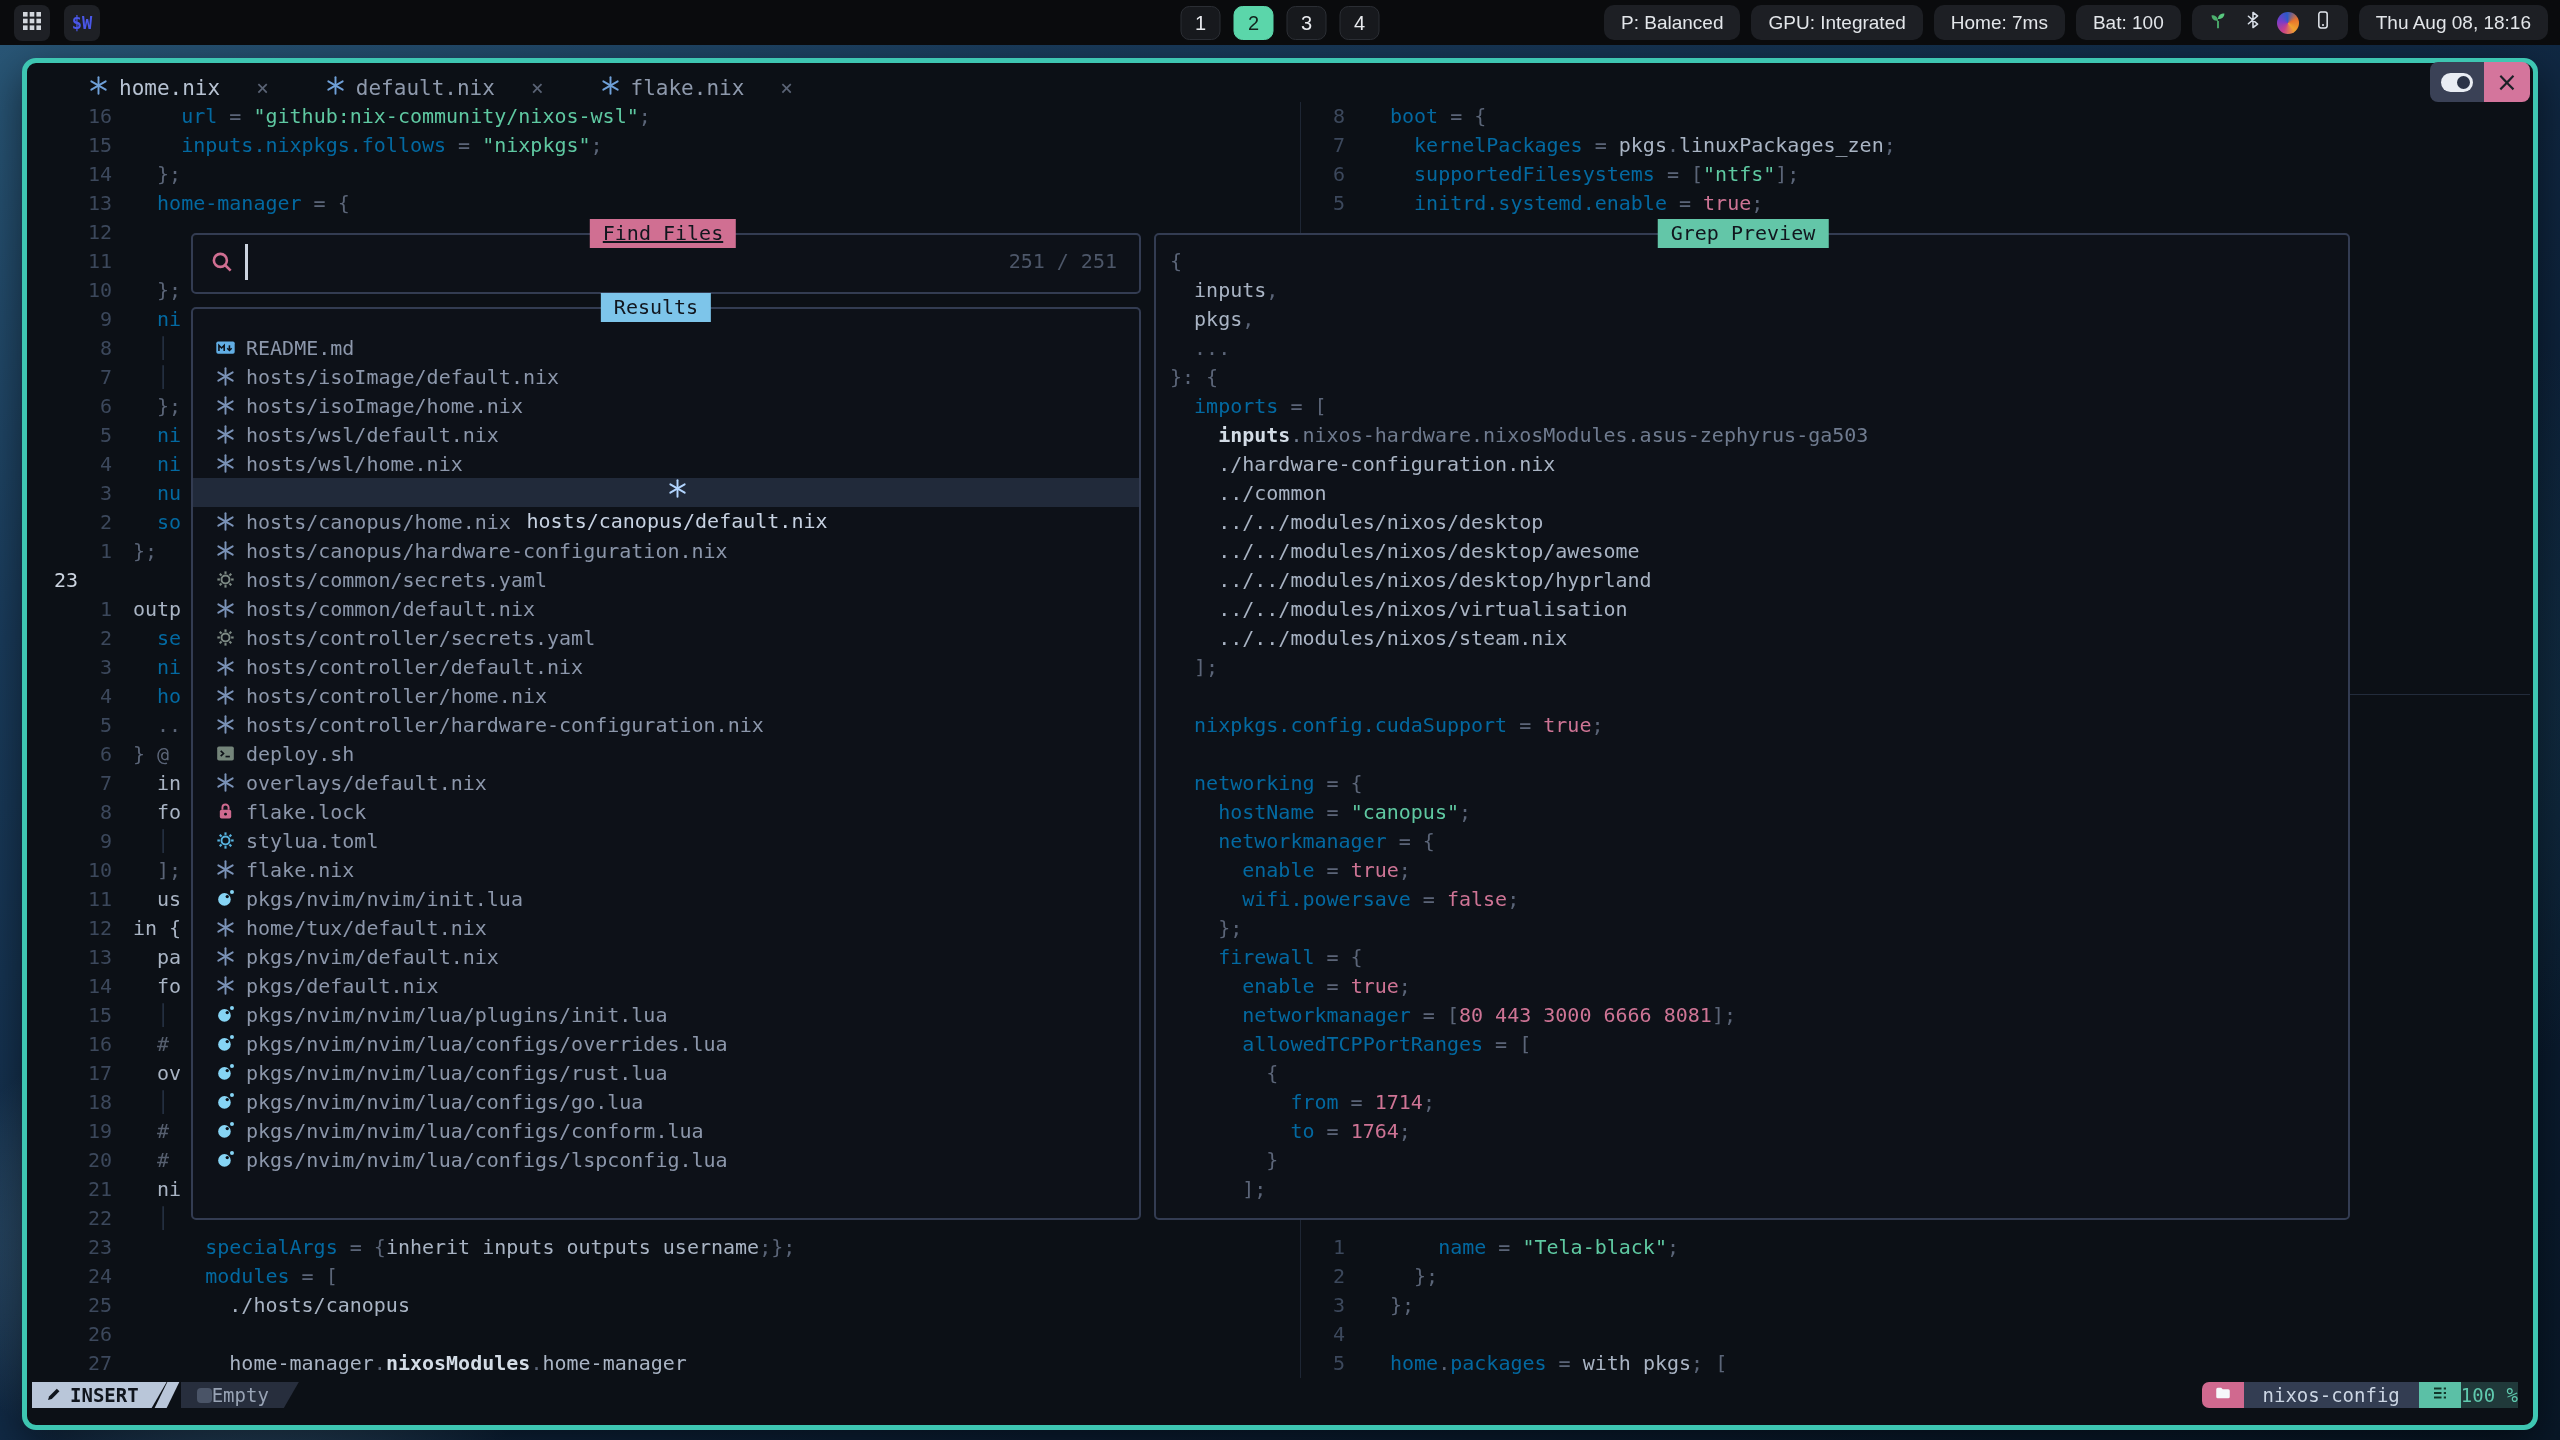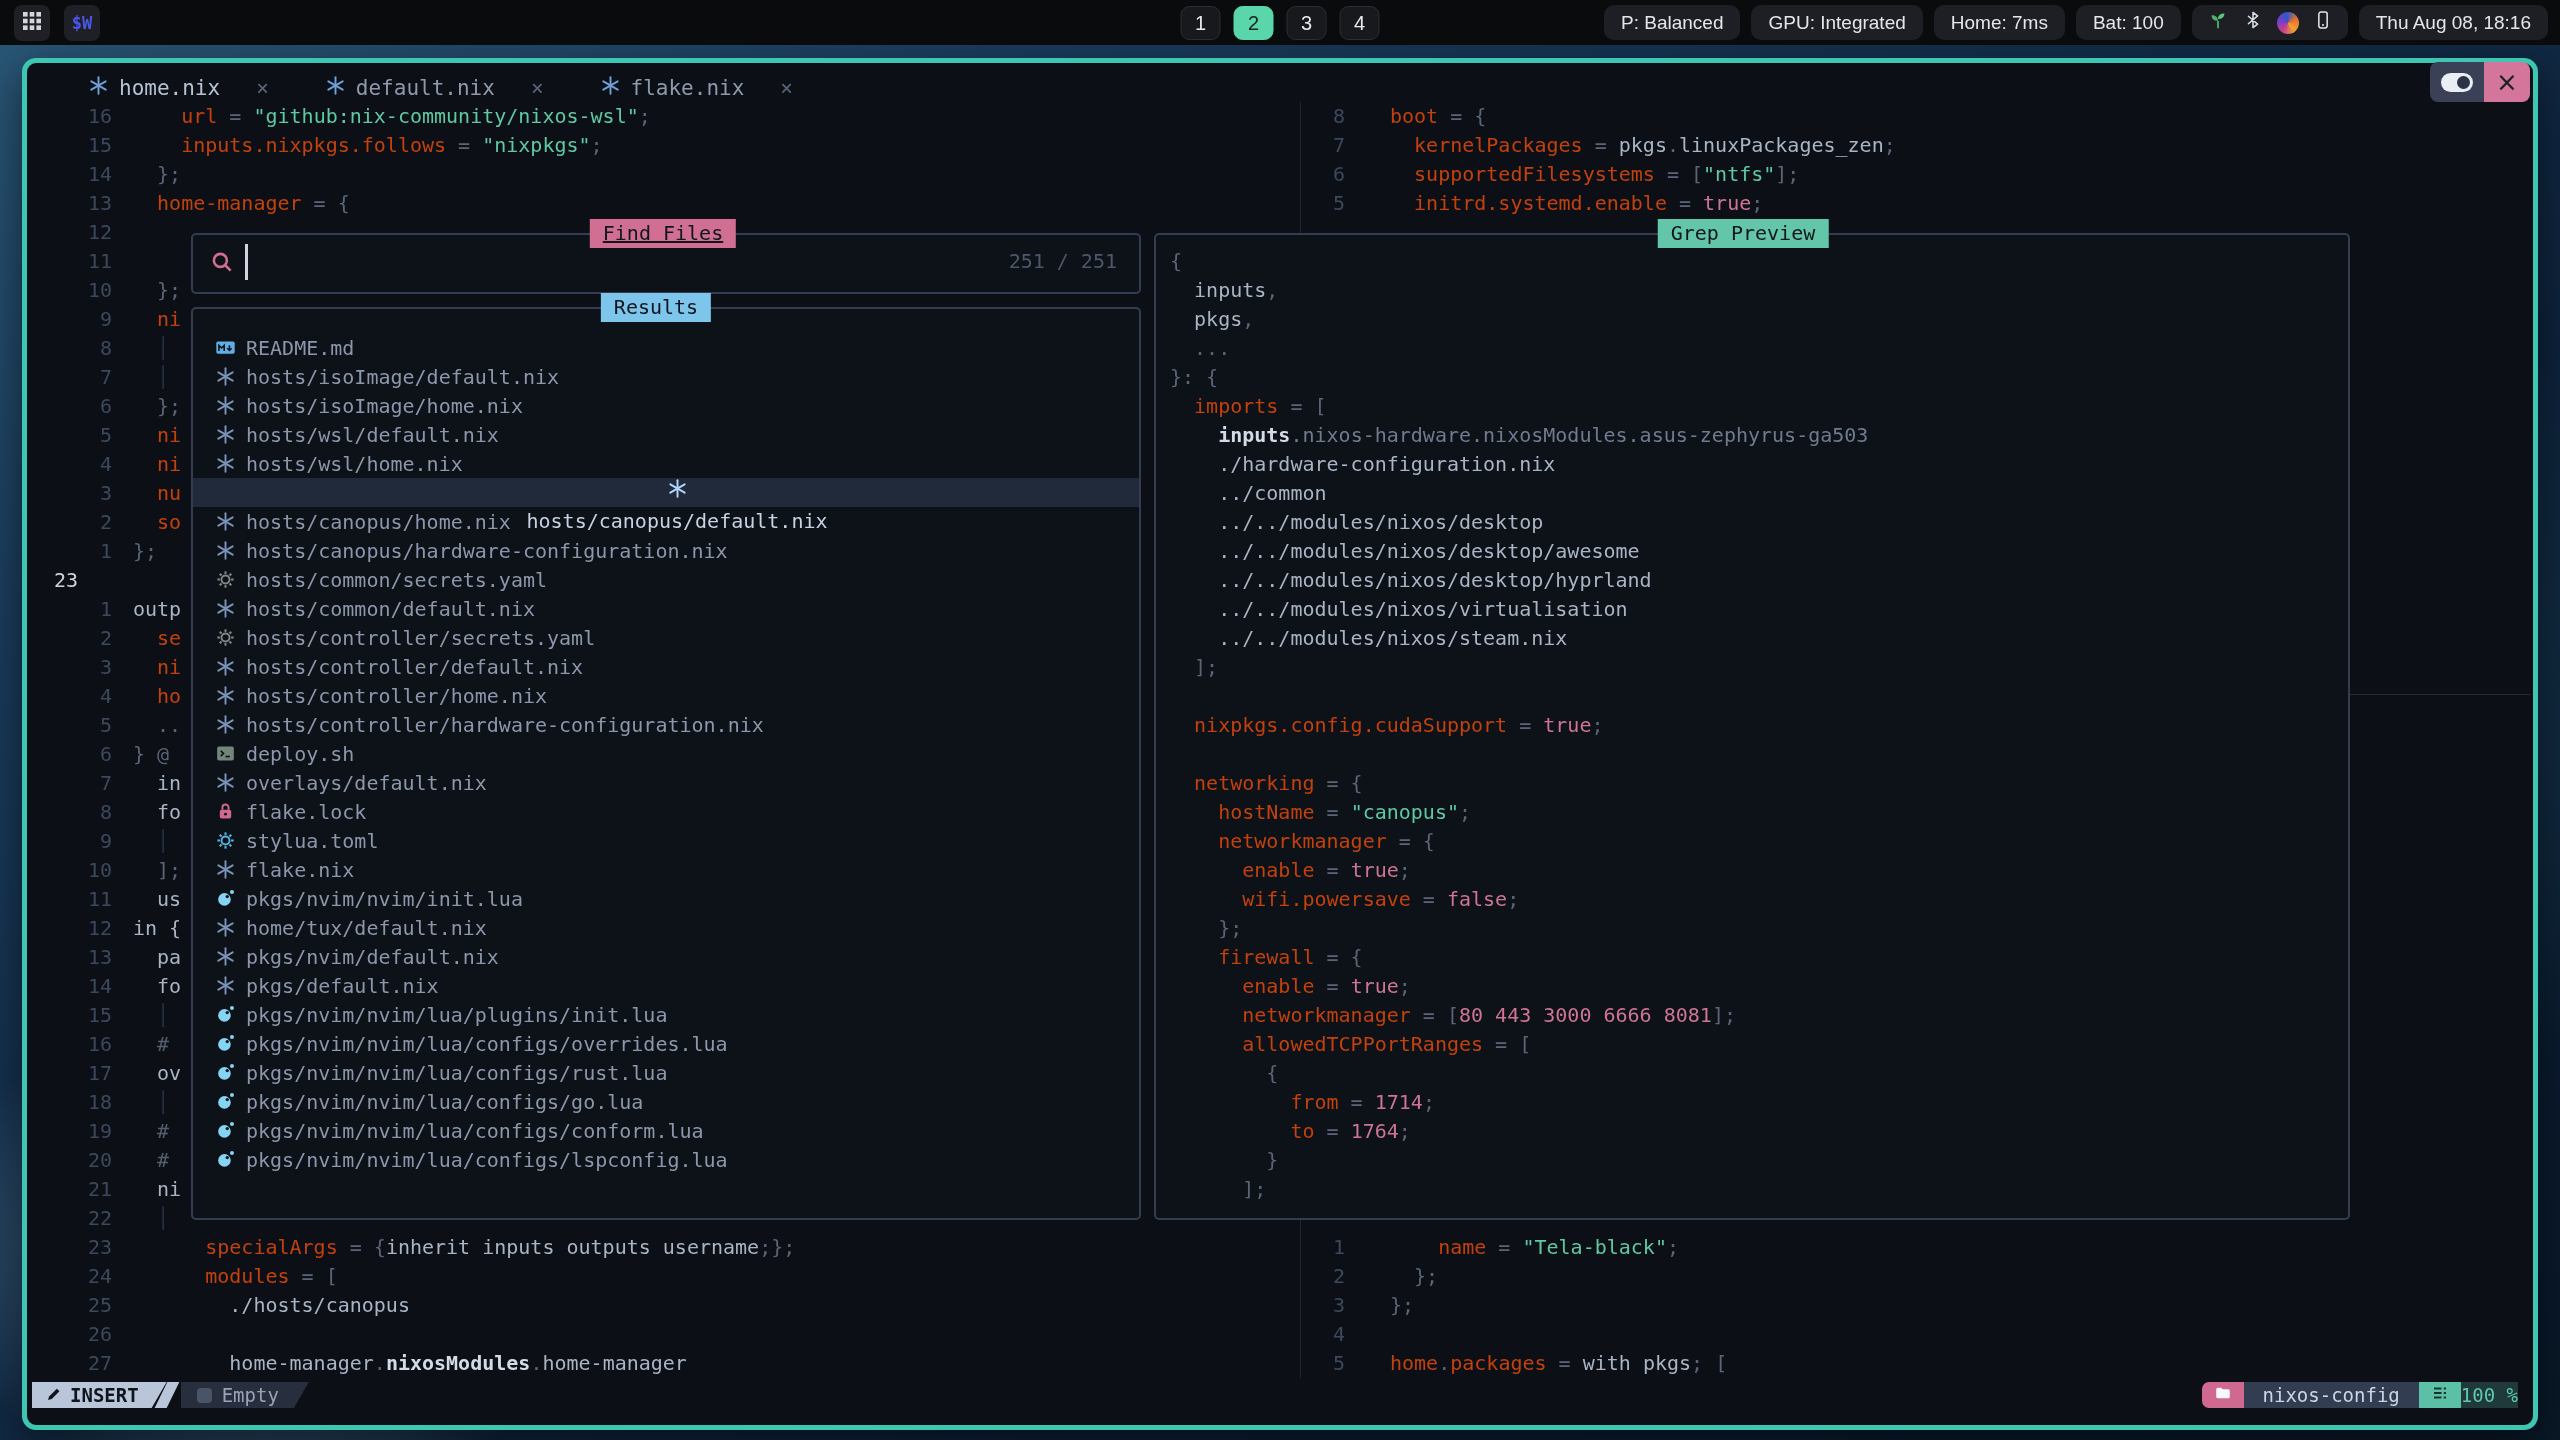--- a/index.html
+++ b/index.html
@@ -41,21 +41,21 @@
   .togglepill::after{content:"";position:absolute;right:3px;top:3px;width:13px;height:13px;border-radius:50%;background:#2b3347;}
   .closebtn{width:46px;height:40px;background:#d4759c;border-radius:0 8px 8px 0;display:flex;align-items:center;justify-content:center;
     color:#1c2027;font-size:26px;font-family:"DejaVu Sans",sans-serif;}
 
   
   .pane{position:absolute;z-index:2;}
   .code-row{height:29px;line-height:29px;white-space:pre;font-family:"DejaVu Sans Mono",monospace;font-size:20px;}
   .ln{display:inline-block;width:58px;text-align:right;margin-right:21px;color:#3c485c;}
   .ln.cur{text-align:left;color:#ccd4e0;}
   #right-top .ln,#right-bottom .ln{width:91px;margin-right:45px;}
-  .t-attr{color:#c2410c;} .t-fg{color:#a9b4c4;} .t-wb{color:#d3dce6;font-weight:bold;}
+  .t-attr{color:#0369a1;} .t-fg{color:#a9b4c4;} .t-wb{color:#d3dce6;font-weight:bold;}
   .t-dim{color:#6f7b8f;} .t-p{color:#5b6578;} .t-str{color:#5fc9a2;}
   .t-bool,.t-num{color:#ce7495;} .t-cm{color:#565f6f;} .t-g{color:#273245;}
 
   .vsep{position:absolute;left:1300px;top:102px;width:1px;height:1276px;background:#1e2634;z-index:2;}
   .hsep{position:absolute;left:2346px;top:694px;width:184px;height:1px;background:#232c3c;z-index:2;}
 
   
   .tbox{position:absolute;background:#0d1118;border:2px solid #333c52;border-radius:5px;z-index:6;}
   .badge{position:absolute;z-index:8;transform:translateX(-50%);height:29px;line-height:29px;padding:0 13px;
     font-family:"DejaVu Sans Mono",monospace;font-size:20px;color:#11161e;}
@@ -73,21 +73,21 @@
   .ritem.sel svg{filter:brightness(1.45);}
   #grep-box{left:1154px;top:233px;width:1192px;height:983px;}
   #preview{position:absolute;left:1170px;top:247px;z-index:7;}
 
   
   .statusline{position:absolute;left:32px;top:1382px;width:2486px;height:26px;display:flex;align-items:stretch;z-index:4;
     font-family:"DejaVu Sans Mono",monospace;font-size:19px;}
   .seg-mode{background:#b9c6d9;color:#10151d;font-weight:bold;display:flex;align-items:center;gap:8px;
     padding:0 28px 0 14px;clip-path:polygon(0 0,100% 0,calc(100% - 15px) 100%,0 100%);}
   .seg-slash{width:12px;background:#b9c6d9;transform:skewX(-26deg);margin-left:-6px;}
-  .seg-file{background:#272e3d;color:#98a3b5;display:flex;align-items:center;gap:10px;margin-left:8px;
+  .seg-file{background:#272e3d;color:#98a3b5;display:flex;align-items:center;margin-left:8px;
     padding:0 30px 0 16px;clip-path:polygon(0 0,100% 0,calc(100% - 15px) 100%,0 100%);}
   .buficon{width:15px;height:15px;border-radius:4px;background:#4a5467;}
   .sl-right{margin-left:auto;display:flex;align-items:stretch;}
   .seg-folder{width:42px;background:#d0698f;border-radius:7px 0 0 7px;display:flex;align-items:center;justify-content:center;}
   .seg-proj{background:#333d52;color:#ccd6e4;display:flex;align-items:center;padding:0 19px;}
   .seg-lines{width:42px;background:#5bc0a6;display:flex;align-items:center;justify-content:center;}
   .seg-pct{background:#20393a;color:#5fc9ae;display:flex;align-items:center;padding:0 0;}
 </style>
 </head>
 <body>

